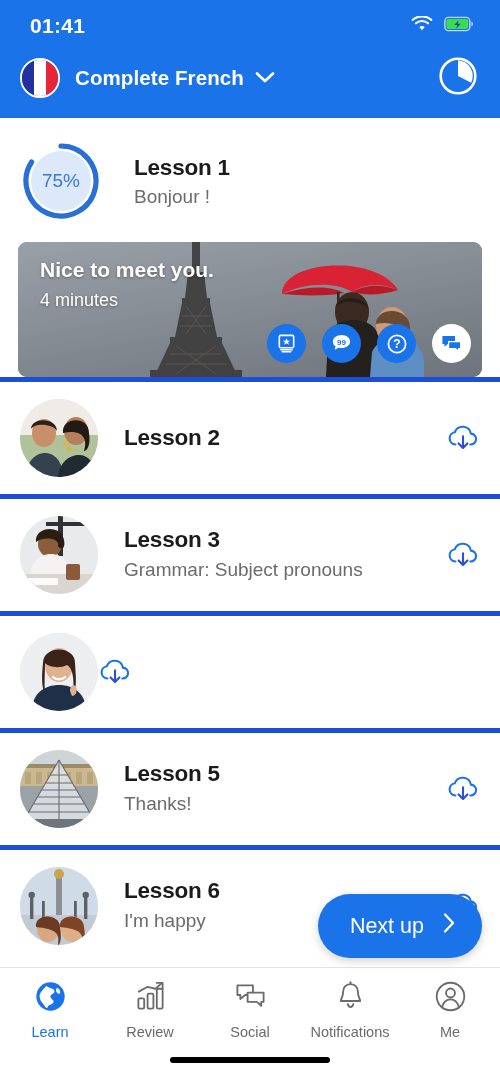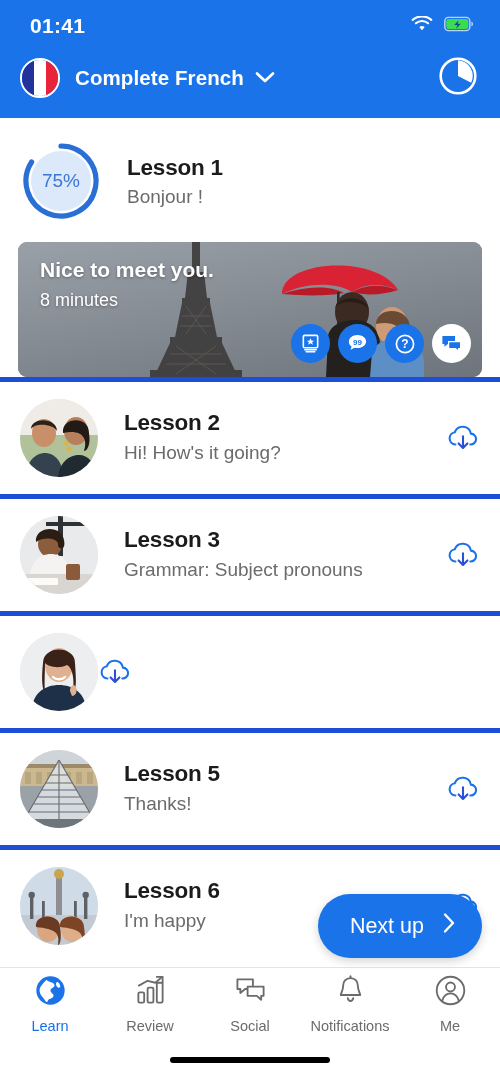--- a/index.html
+++ b/index.html
@@ -52,21 +52,21 @@
     display:flex; align-items:center;
     padding:22px 20px 18px 20px;
   }
   .ring{ position:relative; width:82px; height:82px; flex:none; }
   .ring svg{ display:block; }
   .ring .pct{
     position:absolute; inset:0; display:flex;
     align-items:center; justify-content:center;
     font-size:19px; font-weight:500; color:#3b76d8;
   }
-  .current-text{ margin-left:25px; }
+  .current-text{ margin-left:32px; }
   .current-title{ font-size:22.5px; font-weight:700; color:#1b1b1b; letter-spacing:-.2px; }
   .current-sub{ font-size:19px; color:#6b6b6b; margin-top:5px; }
 
   
   .hero{
     position:relative; margin:2px 18px 0 18px; height:135px;
     border-radius:9px; overflow:hidden;
     background:#8b8f96;
   }
   .hero-sky{
@@ -84,21 +84,21 @@
     text-shadow:0 1px 3px rgba(0,0,0,.35);
     text-align:right;
   }
   .hero-sub{
     position:absolute; left:22px; top:48px;
     color:#fff; font-size:18px; font-weight:400;
     text-shadow:0 1px 3px rgba(0,0,0,.35);
   }
   .hero-actions{
     position:absolute; right:11px; bottom:14px;
-    display:flex; align-items:center; gap:8px;
+    display:flex; align-items:center; gap:16px;
   }
   .act{
     width:39px; height:39px; border-radius:50%;
     background:#1a73e8; display:flex; align-items:center; justify-content:center;
     flex:none;
   }
   .act.light{ background:#fff; }
 
   
   .row{
@@ -127,21 +127,21 @@
     display:flex; align-items:center; gap:18px;
     color:#fff; font-size:21.5px; font-weight:500;
     box-shadow:0 3px 10px rgba(0,0,0,.18);
     z-index:5;
   }
 
   
   .tabbar{
     position:absolute; left:0; right:0; bottom:0; height:113px;
     background:#fff; border-top:1px solid #e4e4e4;
-    display:flex; align-items:flex-start; padding-top:6px;
+    display:flex; align-items:flex-start; padding-top:12px;
   }
   .tab{
     flex:1; display:flex; flex-direction:column;
     align-items:center; gap:7px;
   }
   .tab .lbl{ font-size:14.5px; color:#6b6b6b; }
   .tab.active .lbl{ color:#1a73e8; }
   .homebar{
     position:absolute; bottom:17px; left:50%; transform:translateX(-50%);
     width:160px; height:6px; border-radius:3px; background:#000;
@@ -234,21 +234,21 @@
       <rect x="73" y="40" width="2.6" height="36" fill="#2d2b29"></rect>
       <ellipse cx="88" cy="60" rx="17" ry="20" fill="#3b2a22"></ellipse>
       <path d="M71 58 C71 42 105 42 105 60 C105 48 71 46 71 58 Z" fill="#2a1d17"></path>
       <path d="M64 86 C64 74 78 68 90 68 C104 68 116 76 116 92 L116 125 L62 125 Z" fill="#23201e"></path>
       <ellipse cx="128" cy="74" rx="16" ry="19" fill="#cf9a76"></ellipse>
       <path d="M112 72 C112 54 146 54 146 76 C148 96 144 104 140 104 C146 86 138 66 112 72 Z" fill="#6b4a33"></path>
       <path d="M108 100 C112 90 124 86 134 86 C150 86 160 96 160 112 L160 125 L106 125 Z" fill="#5d8fc4"></path>
     </svg>
 
     <div class="hero-title">Nice to meet you.</div>
-    <div class="hero-sub">8 minutes</div>
+    <div class="hero-sub">4 minutes</div>
 
     <div class="hero-actions">
       <div class="act">
         <svg width="21" height="21" viewBox="0 0 22 22">
           <rect x="3.5" y="2.5" width="15" height="13" rx="1.4" fill="none" stroke="#fff" stroke-width="1.7"></rect>
           <path d="M11 5.4 12.2 8h2.7l-2.2 1.7.85 2.7L11 10.8 8.45 12.4l.85-2.7L7.1 8h2.7z" fill="#fff"></path>
           <path d="M5 17.6h12M6.5 19.6h9" stroke="#fff" stroke-width="1.6" stroke-linecap="round"></path>
         </svg>
       </div>
       <div class="act">
@@ -282,21 +282,20 @@
         <path d="M6 78c0-16 10-24 19-24s18 8 18 24z" fill="#34424f"></path>
         <ellipse cx="56" cy="32" rx="12" ry="14" fill="#b87f5c"></ellipse>
         <path d="M43 34c-2-16 26-18 26 0 2 12-2 18-5 18 4-12-1-22-21-18z" fill="#221a14"></path>
         <path d="M38 78c2-16 12-22 21-22s17 8 17 22z" fill="#1f2a33"></path>
         <circle cx="46" cy="44" r="2.6" fill="#d9b44a"></circle>
         <circle cx="49" cy="50" r="2.6" fill="#d9b44a"></circle>
       </svg>
     </div>
     <div class="row-text">
       <div class="row-title">Lesson 2</div>
-      <div class="row-sub">Hi! How's it going?</div>
     </div>
     <div class="dl">
       <svg width="34" height="30" viewBox="0 0 34 30">
         <path d="M9.4 21.5a6.2 6.2 0 0 1-.6-12.3 8.4 8.4 0 0 1 16.1 1.4 5.4 5.4 0 0 1-.6 10.9" fill="none" stroke="#1a73e8" stroke-width="2.1" stroke-linecap="round"></path>
         <path d="M17 13.2v11.4M12.6 20.4 17 24.9l4.4-4.5" fill="none" stroke="#2b4fd6" stroke-width="2.1" stroke-linecap="round" stroke-linejoin="round"></path>
       </svg>
     </div>
   </div>
 
   <div class="row">

